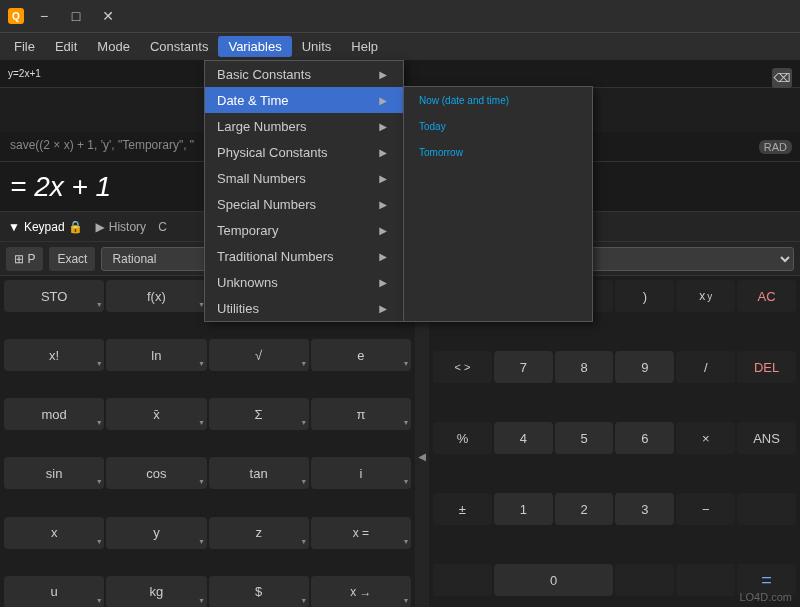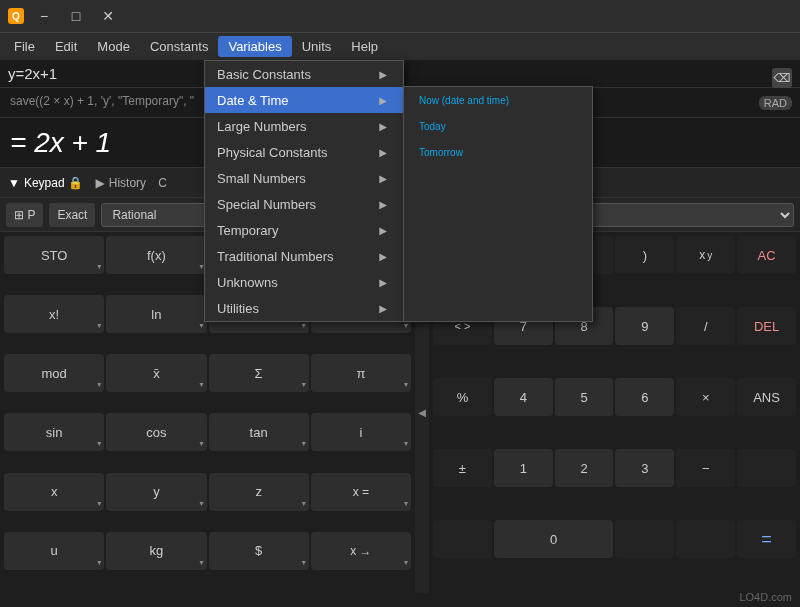--- a/index.html
+++ b/index.html
@@ -77,21 +77,21 @@
 
     
     .input-area {
       background: #1a1a1a;
       padding: 6px 10px;
       border-bottom: 1px solid #333;
       position: relative;
     }
     .expr-input {
       color: #ddd;
-      font-size: 15px;
+      font-size: 10px;
       line-height: 22px;
     }
     .input-clear {
       position: absolute;
       right: 8px;
       top: 8px;
       width: 20px;
       height: 20px;
       background: #444;
       border: none;
@@ -236,21 +236,21 @@
       flex: 1;
     }
 
     .calc-btn {
       background: #2e2e2e;
       border: none;
       color: #ccc;
       border-radius: 4px;
       cursor: pointer;
       font-size: 13px;
-      height: 38px;
+      height: 32px;
       display: flex;
       align-items: center;
       justify-content: center;
       gap: 2px;
       position: relative;
     }
     .calc-btn .arrow {
       font-size: 8px;
       color: #888;
       position: absolute;
@@ -331,21 +331,21 @@
   <div class="menu-item active">Variables</div>
   <div class="menu-item">Units</div>
   <div class="menu-item">Help</div>
 </div>
 
 <div class="input-area" style="height:28px;padding:3px 30px 3px 8px;">
   <div class="expr-input">y=2x+1</div>
   <button class="input-clear">⌫</button>
 </div>
 
-<div class="result-area" style="height:30px;">
+<div class="result-area" style="height:30px;margin-top:44px;">
   <div class="result-small">save((2 × x) + 1, 'y', "Temporary", "</div>
   <div class="rad-badge">RAD</div>
 </div>
 
 <div class="result-display" style="height:50px;">
   <div class="result-math">= 2<em>x</em> + 1</div>
 </div>
 
 <div class="keypad-header">
   <div class="keypad-tab active">

